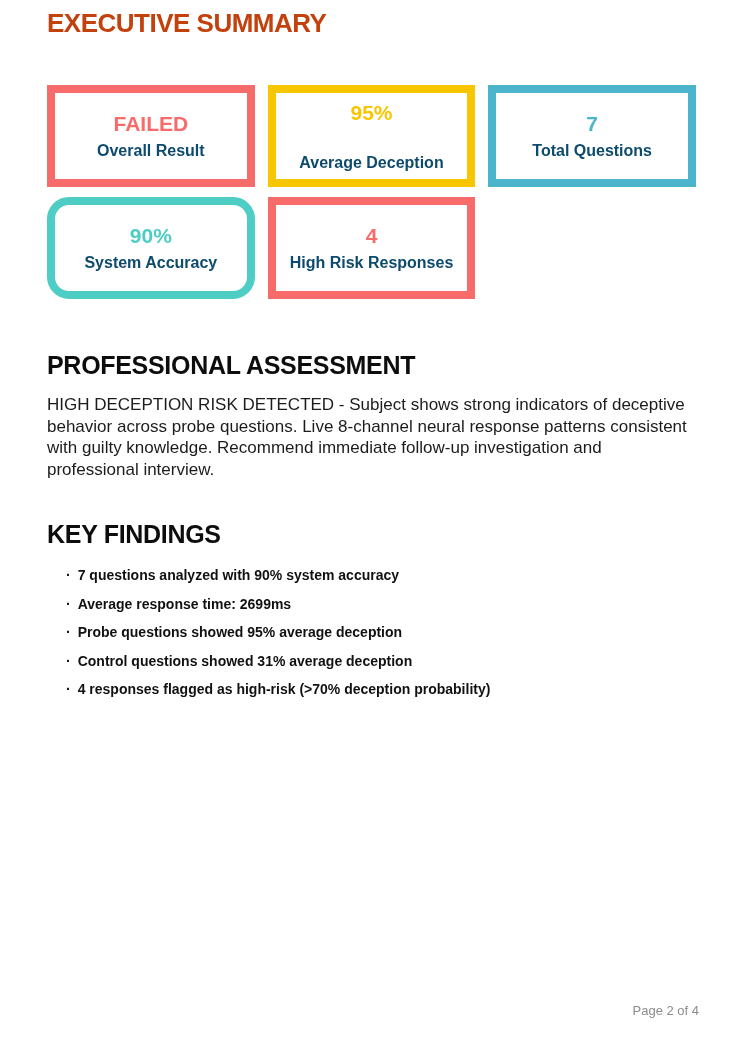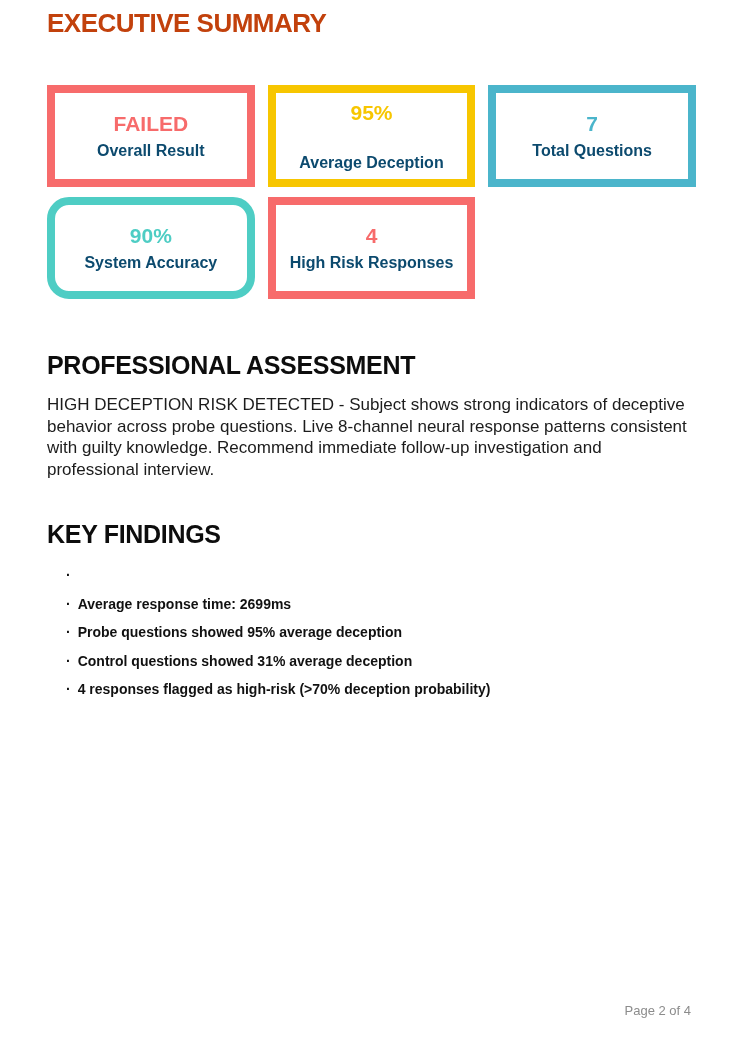--- a/index.html
+++ b/index.html
@@ -88,21 +88,21 @@
     color: #111111;
     margin-bottom: 14.5px;
     line-height: 1;
   }
   .finding-dot {
     margin-right: 7px;
     font-weight: bold;
   }
   .page-footer {
     position: absolute;
-    right: 52px;
+    right: 44px;
     top: 1003px;
     font-size: 13px;
     color: #8c8c8c;
   }
 </style>
 </head>
 <body>
 
 <div class="page">
 
@@ -139,20 +139,21 @@
   </div>
 
   <h2 class="section-heading assessment-heading">PROFESSIONAL ASSESSMENT</h2>
   <p class="assessment-body">HIGH DECEPTION RISK DETECTED - Subject shows strong indicators of deceptive behavior across probe questions. Live 8-channel neural response patterns consistent with guilty knowledge. Recommend immediate follow-up investigation and professional interview.</p>
 
   <h2 class="section-heading findings-heading">KEY FINDINGS</h2>
 
   <div class="findings-list">
     <div class="finding-item">
       <span class="finding-dot">·</span>
+      <span>7 questions analyzed with 90% system accuracy</span>
     </div>
     <div class="finding-item">
       <span class="finding-dot">·</span>
       <span>Average response time: 2699ms</span>
     </div>
     <div class="finding-item">
       <span class="finding-dot">·</span>
       <span>Probe questions showed 95% average deception</span>
     </div>
     <div class="finding-item">

